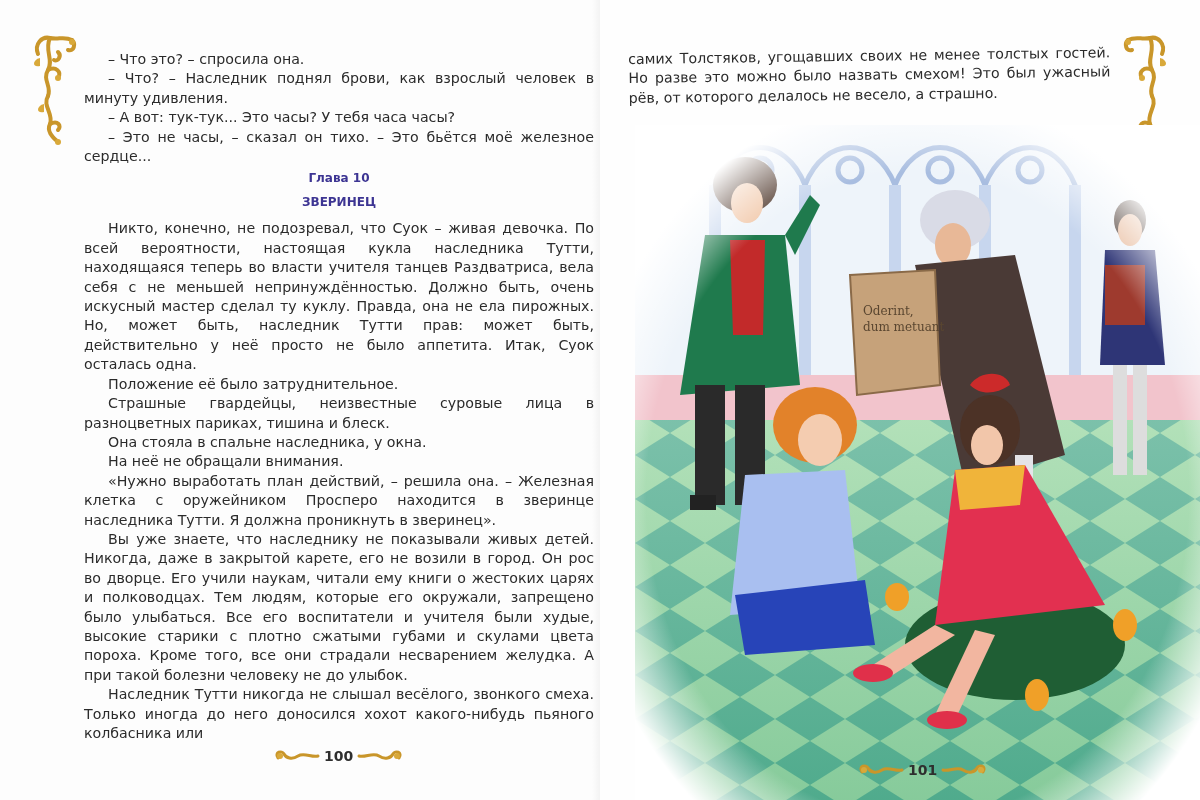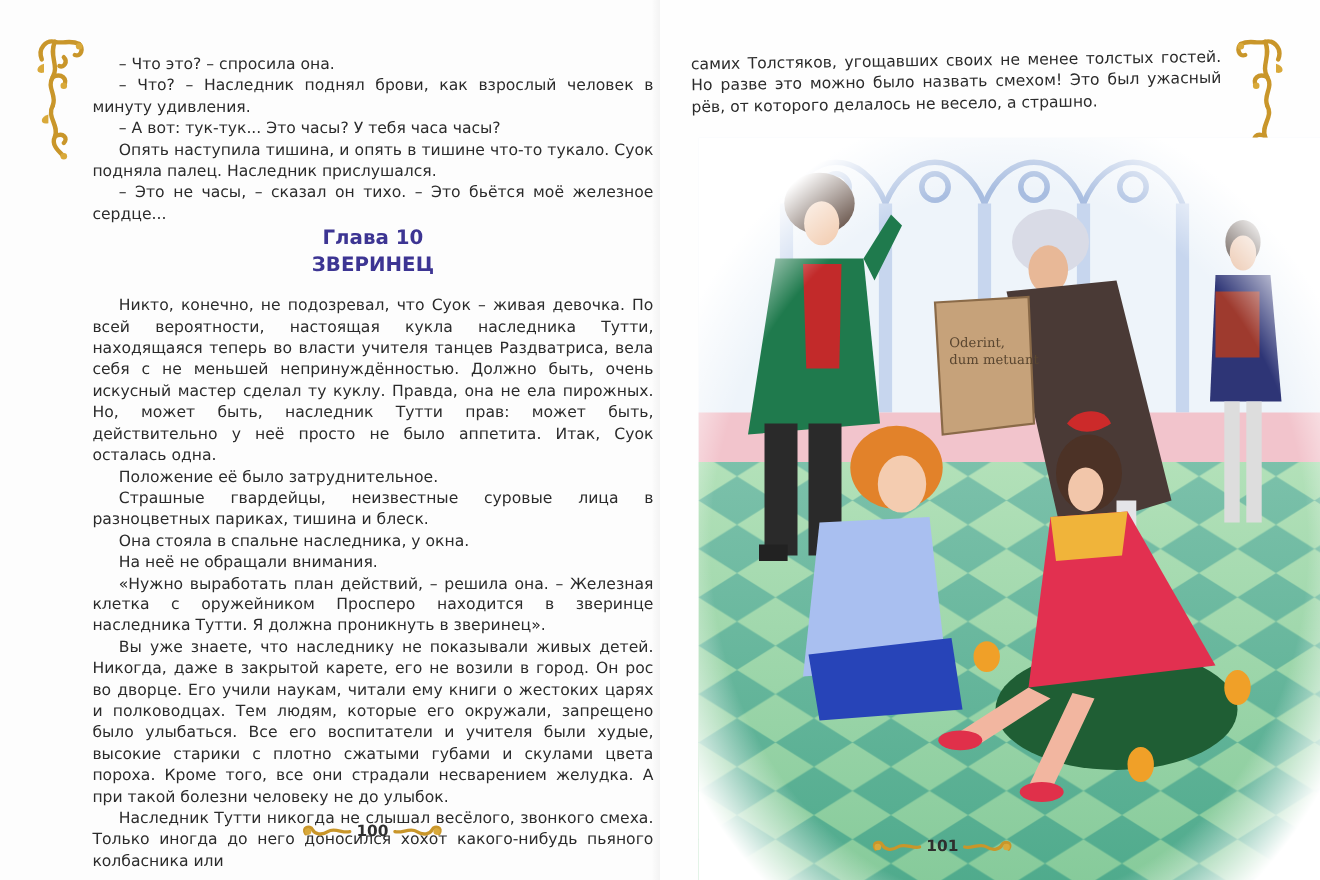--- a/index.html
+++ b/index.html
@@ -14,21 +14,21 @@
   .page-right { position: absolute; left: 600px; top: 0; width: 600px; height: 800px; background: #fefefe; }
   .gutter { position: absolute; left: 592px; top: 0; width: 16px; height: 800px;
     background: linear-gradient(to right, rgba(0,0,0,0) 0%, rgba(0,0,0,0.04) 50%, rgba(0,0,0,0) 100%); }
 
   .text-block {
     position: absolute; left: 84px; top: 50px; width: 510px;
     font-size: 14.2px; line-height: 19.4px; color: #2b2b2b;
     text-align: justify;
   }
   .text-block p { margin: 0; text-indent: 24px; }
-  .chapter { text-align: center; color: #3d3593; font-weight: bold; font-size: 18px; line-height: 24px; text-indent: 0 !important; }
+  .chapter { text-align: center; color: #3d3593; font-weight: bold; font-size: 12px; line-height: 24px; text-indent: 0 !important; }
 
   .right-text {
     position: absolute; left: 628px; top: 50px; width: 482px;
     font-size: 14.2px; line-height: 19.4px; color: #2b2b2b; text-align: justify;
     transform: rotate(-0.8deg); transform-origin: left top;
   }
   .right-text p { margin: 0; }
 
   .ornament { position: absolute; }
   .page-number-wrap { position: absolute; display: flex; align-items: center; gap: 4px; }
@@ -58,24 +58,23 @@
           <circle cx="30" cy="112" r="3"></circle>
         <path d="M12 28 C4 30 4 38 12 36 Z"></path>
         <path d="M16 74 C8 76 8 84 16 82 Z"></path>
       </g>
     </svg>
 
     <div class="text-block">
       <p>– Что это? – спросила она.</p>
       <p>– Что? – Наследник поднял брови, как взрослый человек в минуту удивления.</p>
       <p>– А вот: тук-тук... Это часы? У тебя часа часы?</p>
-      <p>Опять наступила тишина, и опять в тишине что-то тукало. Суок подняла палец. Наследник прислушался.</p>
       <p>– Это не часы, – сказал он тихо. – Это бьётся моё железное сердце...</p>
       <p class="chapter">Глава 10</p>
-      <p class="chapter" style="margin-bottom:16px">ЗВЕРИНЕЦ</p>
+      <p class="chapter" style="margin-bottom:5px">ЗВЕРИНЕЦ</p>
       <p>Никто, конечно, не подозревал, что Суок – живая девочка. По всей вероятности, настоящая кукла наследника Тутти, находящаяся теперь во власти учителя танцев Раздватриса, вела себя с не меньшей непринуждённостью. Должно быть, очень искусный мастер сделал ту куклу. Правда, она не ела пирожных. Но, может быть, наследник Тутти прав: может быть, действительно у неё просто не было аппетита. Итак, Суок осталась одна.</p>
       <p>Положение её было затруднительное.</p>
       <p>Страшные гвардейцы, неизвестные суровые лица в разноцветных париках, тишина и блеск.</p>
       <p>Она стояла в спальне наследника, у окна.</p>
       <p>На неё не обращали внимания.</p>
       <p>«Нужно выработать план действий, – решила она. – Железная клетка с оружейником Просперо находится в зверинце наследника Тутти. Я должна проникнуть в зверинец».</p>
       <p>Вы уже знаете, что наследнику не показывали живых детей. Никогда, даже в закрытой карете, его не возили в город. Он рос во дворце. Его учили наукам, читали ему книги о жестоких царях и полководцах. Тем людям, которые его окружали, запрещено было улыбаться. Все его воспитатели и учителя были худые, высокие старики с плотно сжатыми губами и скулами цвета пороха. Кроме того, все они страдали несварением желудка. А при такой болезни человеку не до улыбок.</p>
       <p>Наследник Тутти никогда не слышал весёлого, звонкого смеха. Только иногда до него доносился хохот какого-нибудь пьяного колбасника или</p>
     </div>
 
@@ -207,21 +206,21 @@
       <ellipse cx="238" cy="548" rx="20" ry="9" fill="#e0304a"></ellipse>
       <ellipse cx="312" cy="595" rx="20" ry="9" fill="#e0304a"></ellipse>
       <ellipse cx="262" cy="472" rx="12" ry="14" fill="#f0a028"></ellipse>
       <ellipse cx="402" cy="570" rx="12" ry="16" fill="#f0a028"></ellipse>
       <ellipse cx="490" cy="500" rx="12" ry="16" fill="#f0a028"></ellipse>
     </g>
 
     <rect x="0" y="0" width="565" height="675" fill="url(#vignette)"></rect>
   </svg>
 
-  <div class="page-number-wrap" style="left:790px;top:762px">
+  <div class="page-number-wrap" style="left:856px;top:762px">
     <svg width="48" height="16" viewBox="0 0 48 16">
       <path d="M6 10 C2 4 10 2 12 6 C14 10 20 12 26 8 C32 4 40 10 46 8" fill="none" stroke="#c9962a" stroke-width="3" stroke-linecap="round"></path>
       <circle cx="8" cy="8" r="3" fill="#d9a93a"></circle>
     </svg>
     <span class="page-number">101</span>
     <svg width="48" height="16" viewBox="0 0 48 16">
       <path d="M2 8 C8 10 16 4 22 8 C28 12 34 10 36 6 C38 2 46 4 42 10" fill="none" stroke="#c9962a" stroke-width="3" stroke-linecap="round"></path>
       <circle cx="40" cy="8" r="3" fill="#d9a93a"></circle>
     </svg>
   </div>

